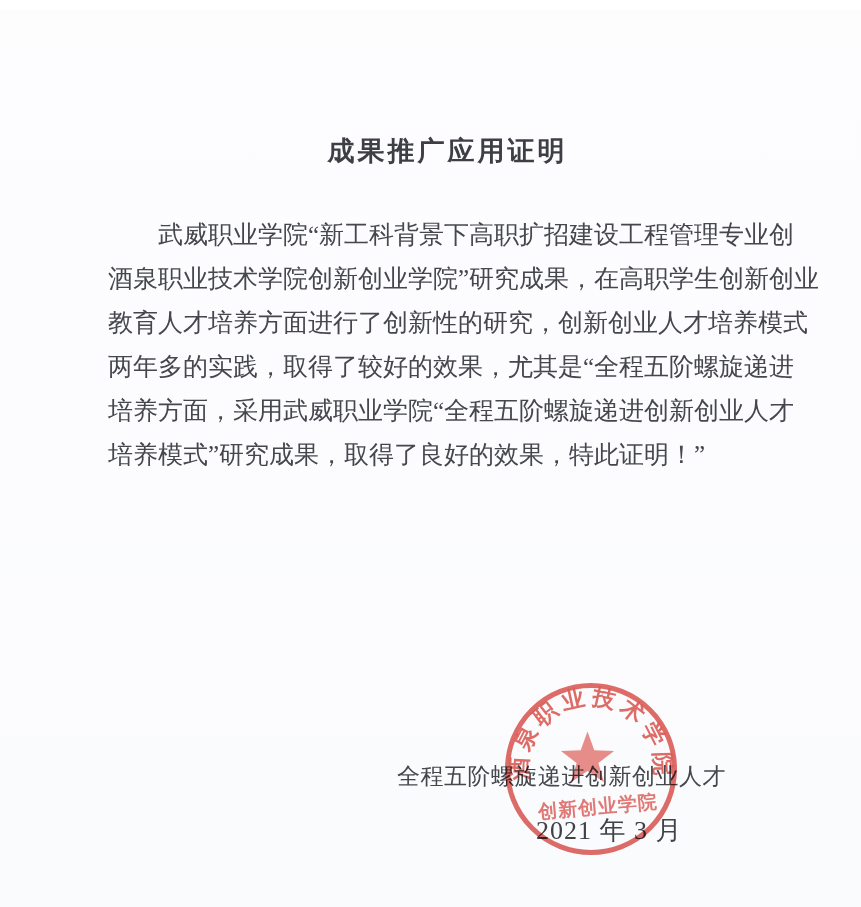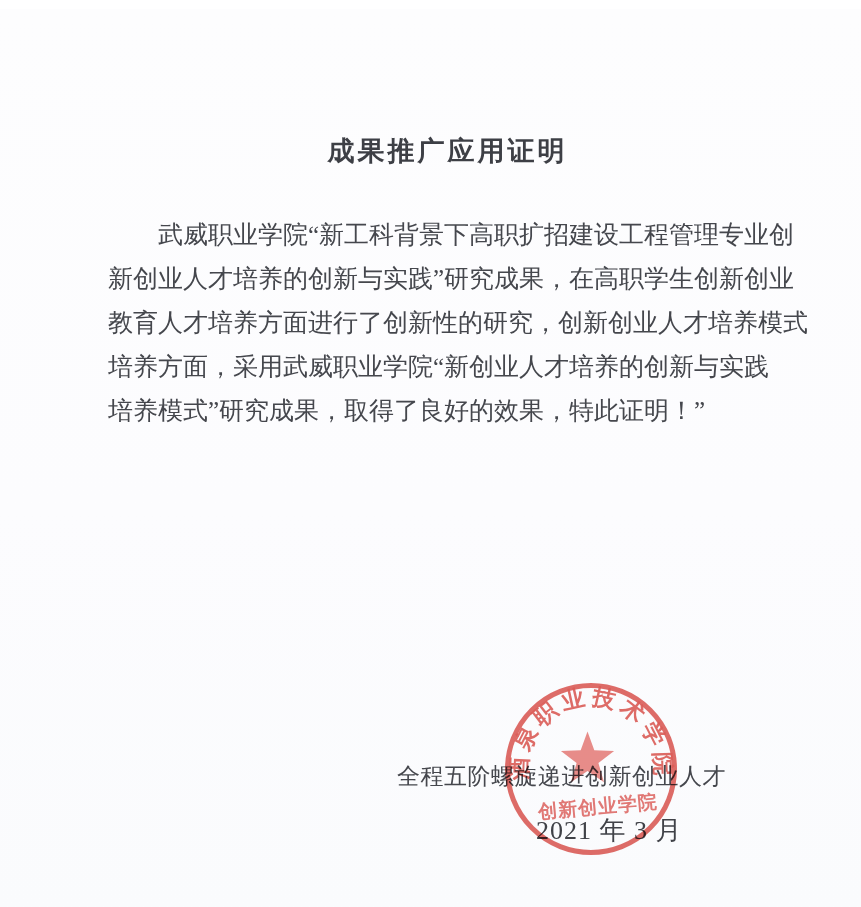--- a/index.html
+++ b/index.html
@@ -73,23 +73,24 @@
 </style>
 </head>
 <body>
 
 <div class="page">
 
   <div class="doc-title">成果推广应用证明</div>
 
   <div class="body-text">
       <div class="body-line first">武威职业学院“新工科背景下高职扩招建设工程管理专业创</div>
-      <div class="body-line">新创业人才培养的创新与实践”研究成果，在高职学生创新创业</div>
+      <div class="body-line">酒泉职业技术学院创新创业学院”研究成果，在高职学生创新创业</div>
       <div class="body-line">教育人才培养方面进行了创新性的研究，创新创业人才培养模式</div>
-      <div class="body-line">培养方面，采用武威职业学院“新创业人才培养的创新与实践</div>
+      <div class="body-line">两年多的实践，取得了较好的效果，尤其是“全程五阶螺旋递进</div>
+      <div class="body-line">培养方面，采用武威职业学院“全程五阶螺旋递进创新创业人才</div>
       <div class="body-line last">培养模式”研究成果，取得了良好的效果，特此证明！”</div>
     </div>
 
   <div class="signature-line">全程五阶螺旋递进创新创业人才</div>
 
   <div class="date-line">2021 年 3 月</div>
 
   <svg class="seal" viewBox="0 0 178 178" aria-hidden="true">
     <defs>
       <path id="ring-arc" d="M 40,130.1 A 64,64 0 1 1 138,130.1" fill="none"></path>

